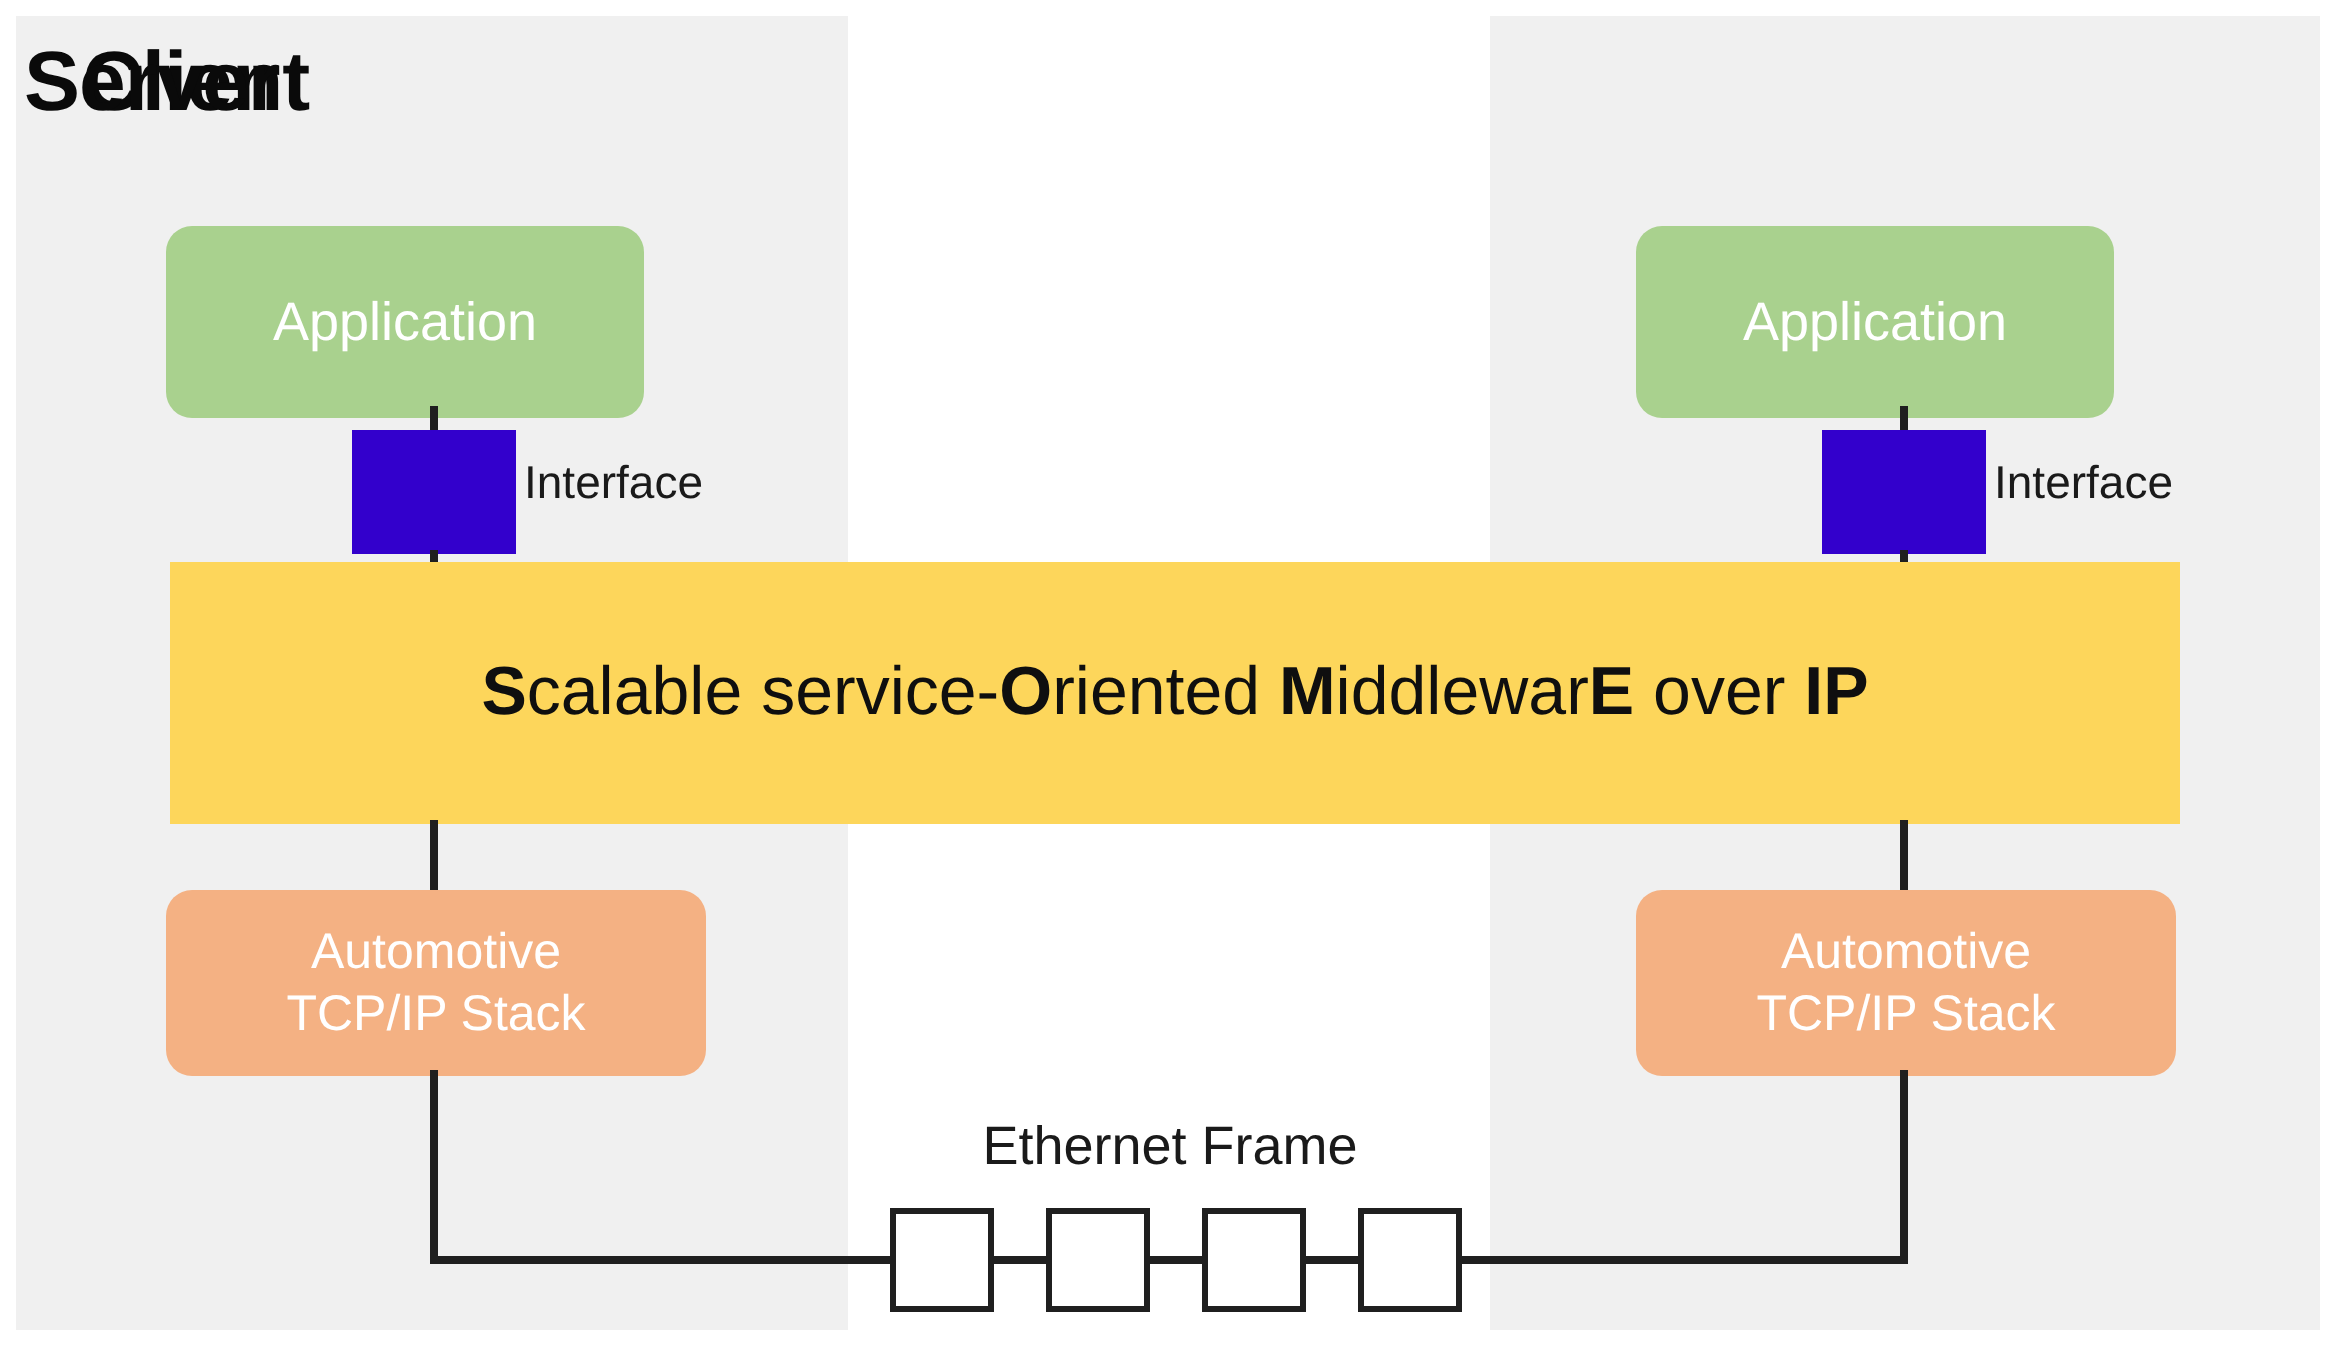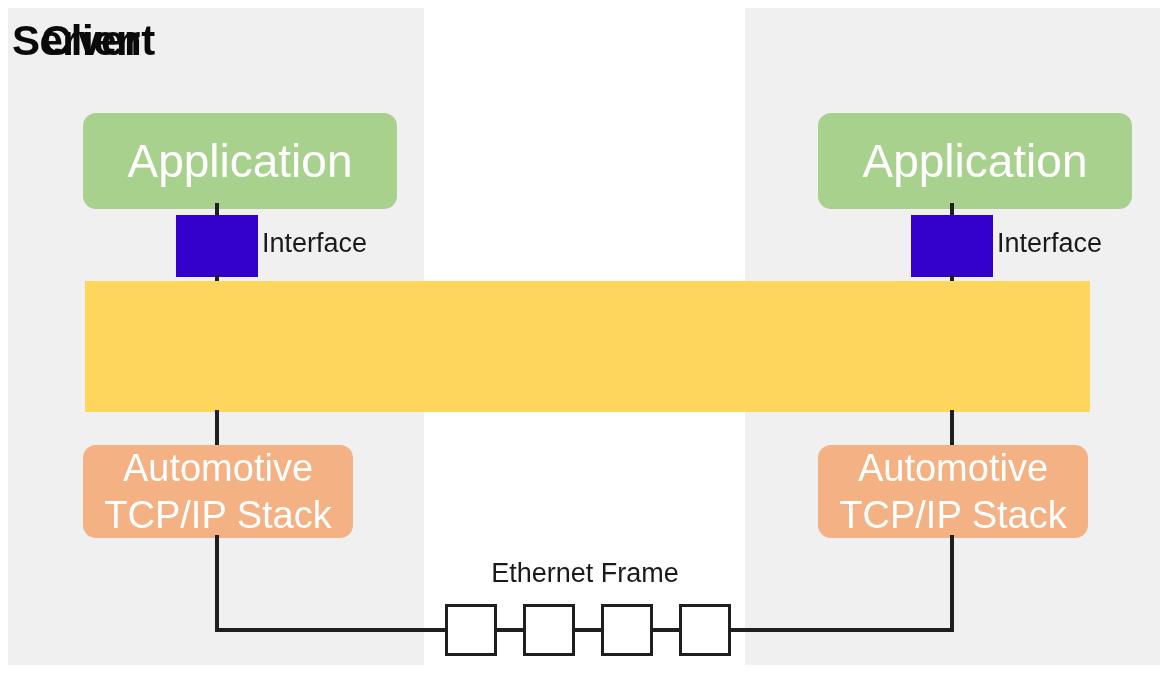--- a/index.html
+++ b/index.html
@@ -44,28 +44,28 @@
     display:flex;
     flex-direction:column;
     align-items:center;
     justify-content:center;
     color:#ffffff;
     text-align:center;
     box-sizing:border-box;
   }
   .box-app{
     background:#a9d18e;
-    font-size:46px;
+    font-size:27px;
     line-height:1.05;
-    width:314px;
+    width:239px;
     height:96px;
   }
   .box-stack{
     background:#f4b183;
-    font-size:38px;
+    font-size:25px;
     line-height:1.22;
     width:270px;
     height:93px;
   }
   .box-line{ display:block; }
 
   #app-client  { left:83px;  top:113px; }
   #app-server  { left:818px; top:113px; }
   #stack-client{ left:83px;  top:445px; }
   #stack-server{ left:818px; top:445px; }
@@ -77,21 +77,21 @@
     height:62px;
     background:#3300cc;
     top:215px;
   }
   #iface-box-client{ left:176px; }
   #iface-box-server{ left:911px; }
 
   .iface-label{
     position:absolute;
     top:230px;
-    font-size:27px;
+    font-size:23px;
     color:#1a1a1a;
     line-height:1;
   }
   #iface-label-client{ left:262px; }
   #iface-label-server{ left:997px; }
 
   
   .vline{
     position:absolute;
     width:4px;
@@ -195,20 +195,21 @@
   <div class="iface-box" id="iface-box-client"></div>
   <div class="iface-label" id="iface-label-client">Interface</div>
 
   <div class="iface-box" id="iface-box-server"></div>
   <div class="iface-label" id="iface-label-server">Interface</div>
 
   <div class="vline" id="vl-ifc-client"></div>
   <div class="vline" id="vl-ifc-server"></div>
 
   <div id="someip-banner">
+    <span class="banner-line"><b>S</b><span class="thin">calable service-</span><b>O</b><span class="thin">riented </span><b>M</b><span class="thin">iddlewar</span><b>E</b><span class="thin"> over </span><b>IP</b></span>
   </div>
 
   <div class="vline" id="vl-bnr-client"></div>
   <div class="vline" id="vl-bnr-server"></div>
 
   <div class="box box-stack" id="stack-client">
     <span class="box-line">Automotive</span>
     <span class="box-line">TCP/IP Stack</span>
   </div>
 

